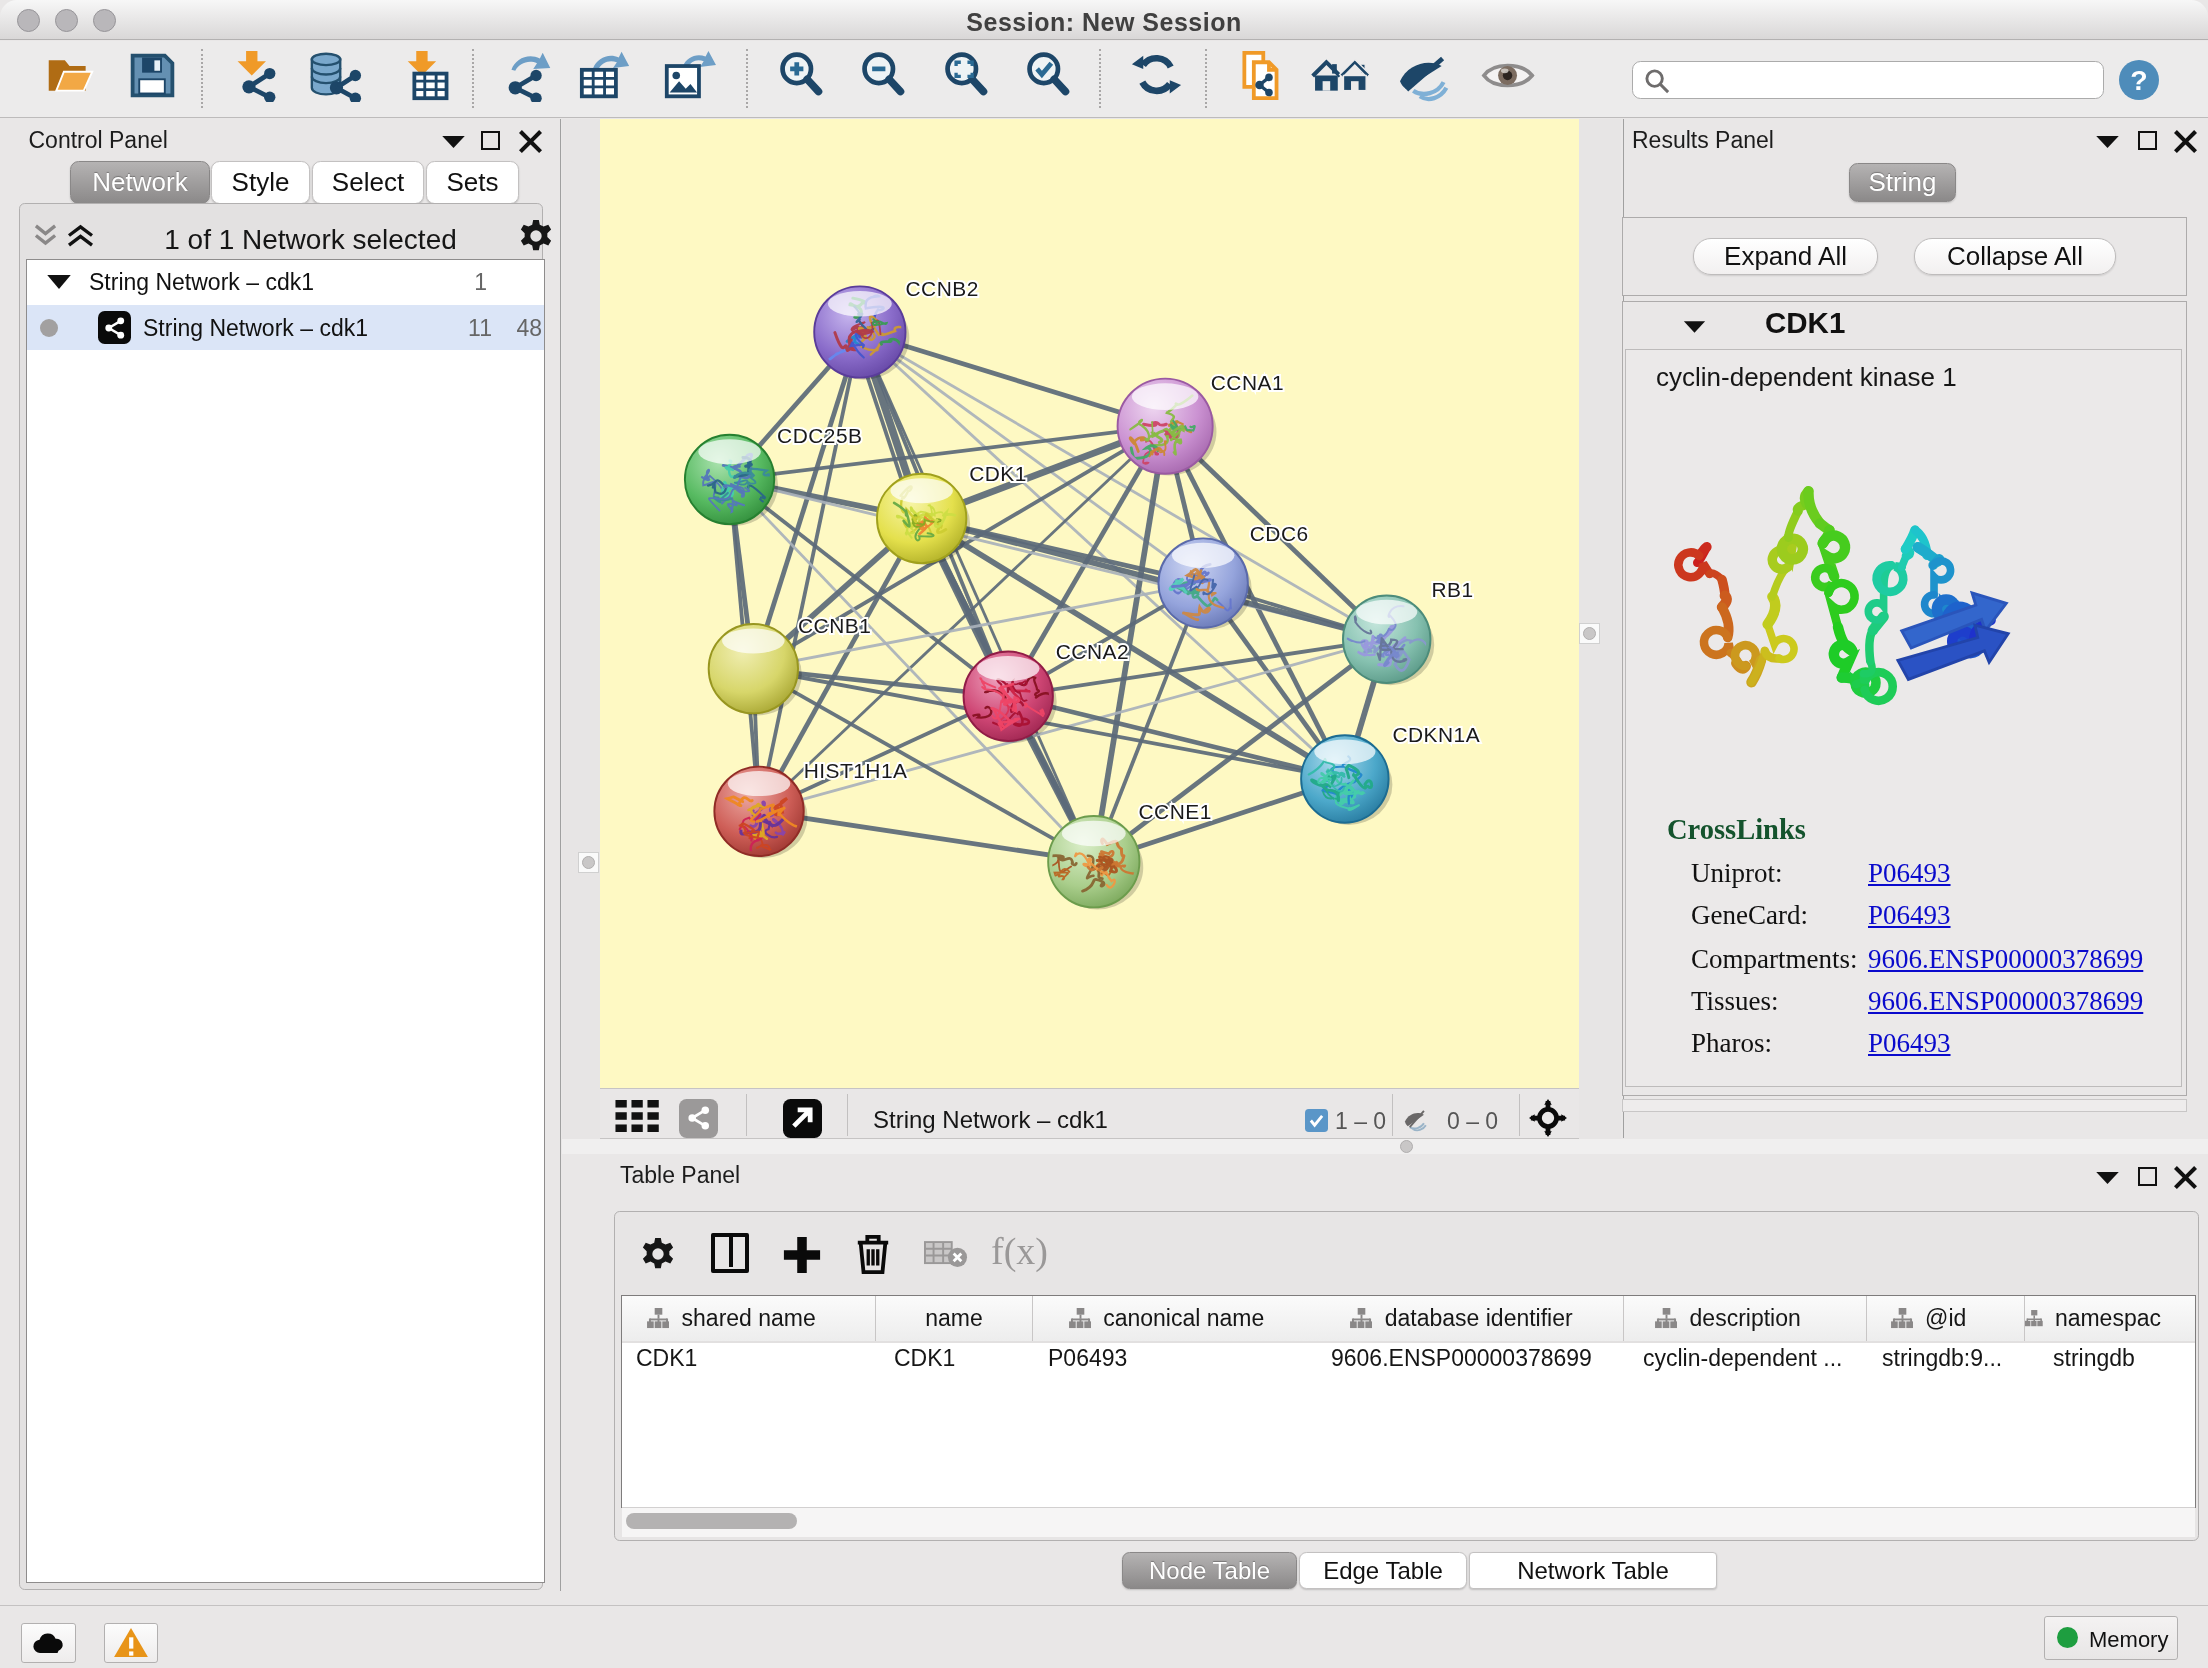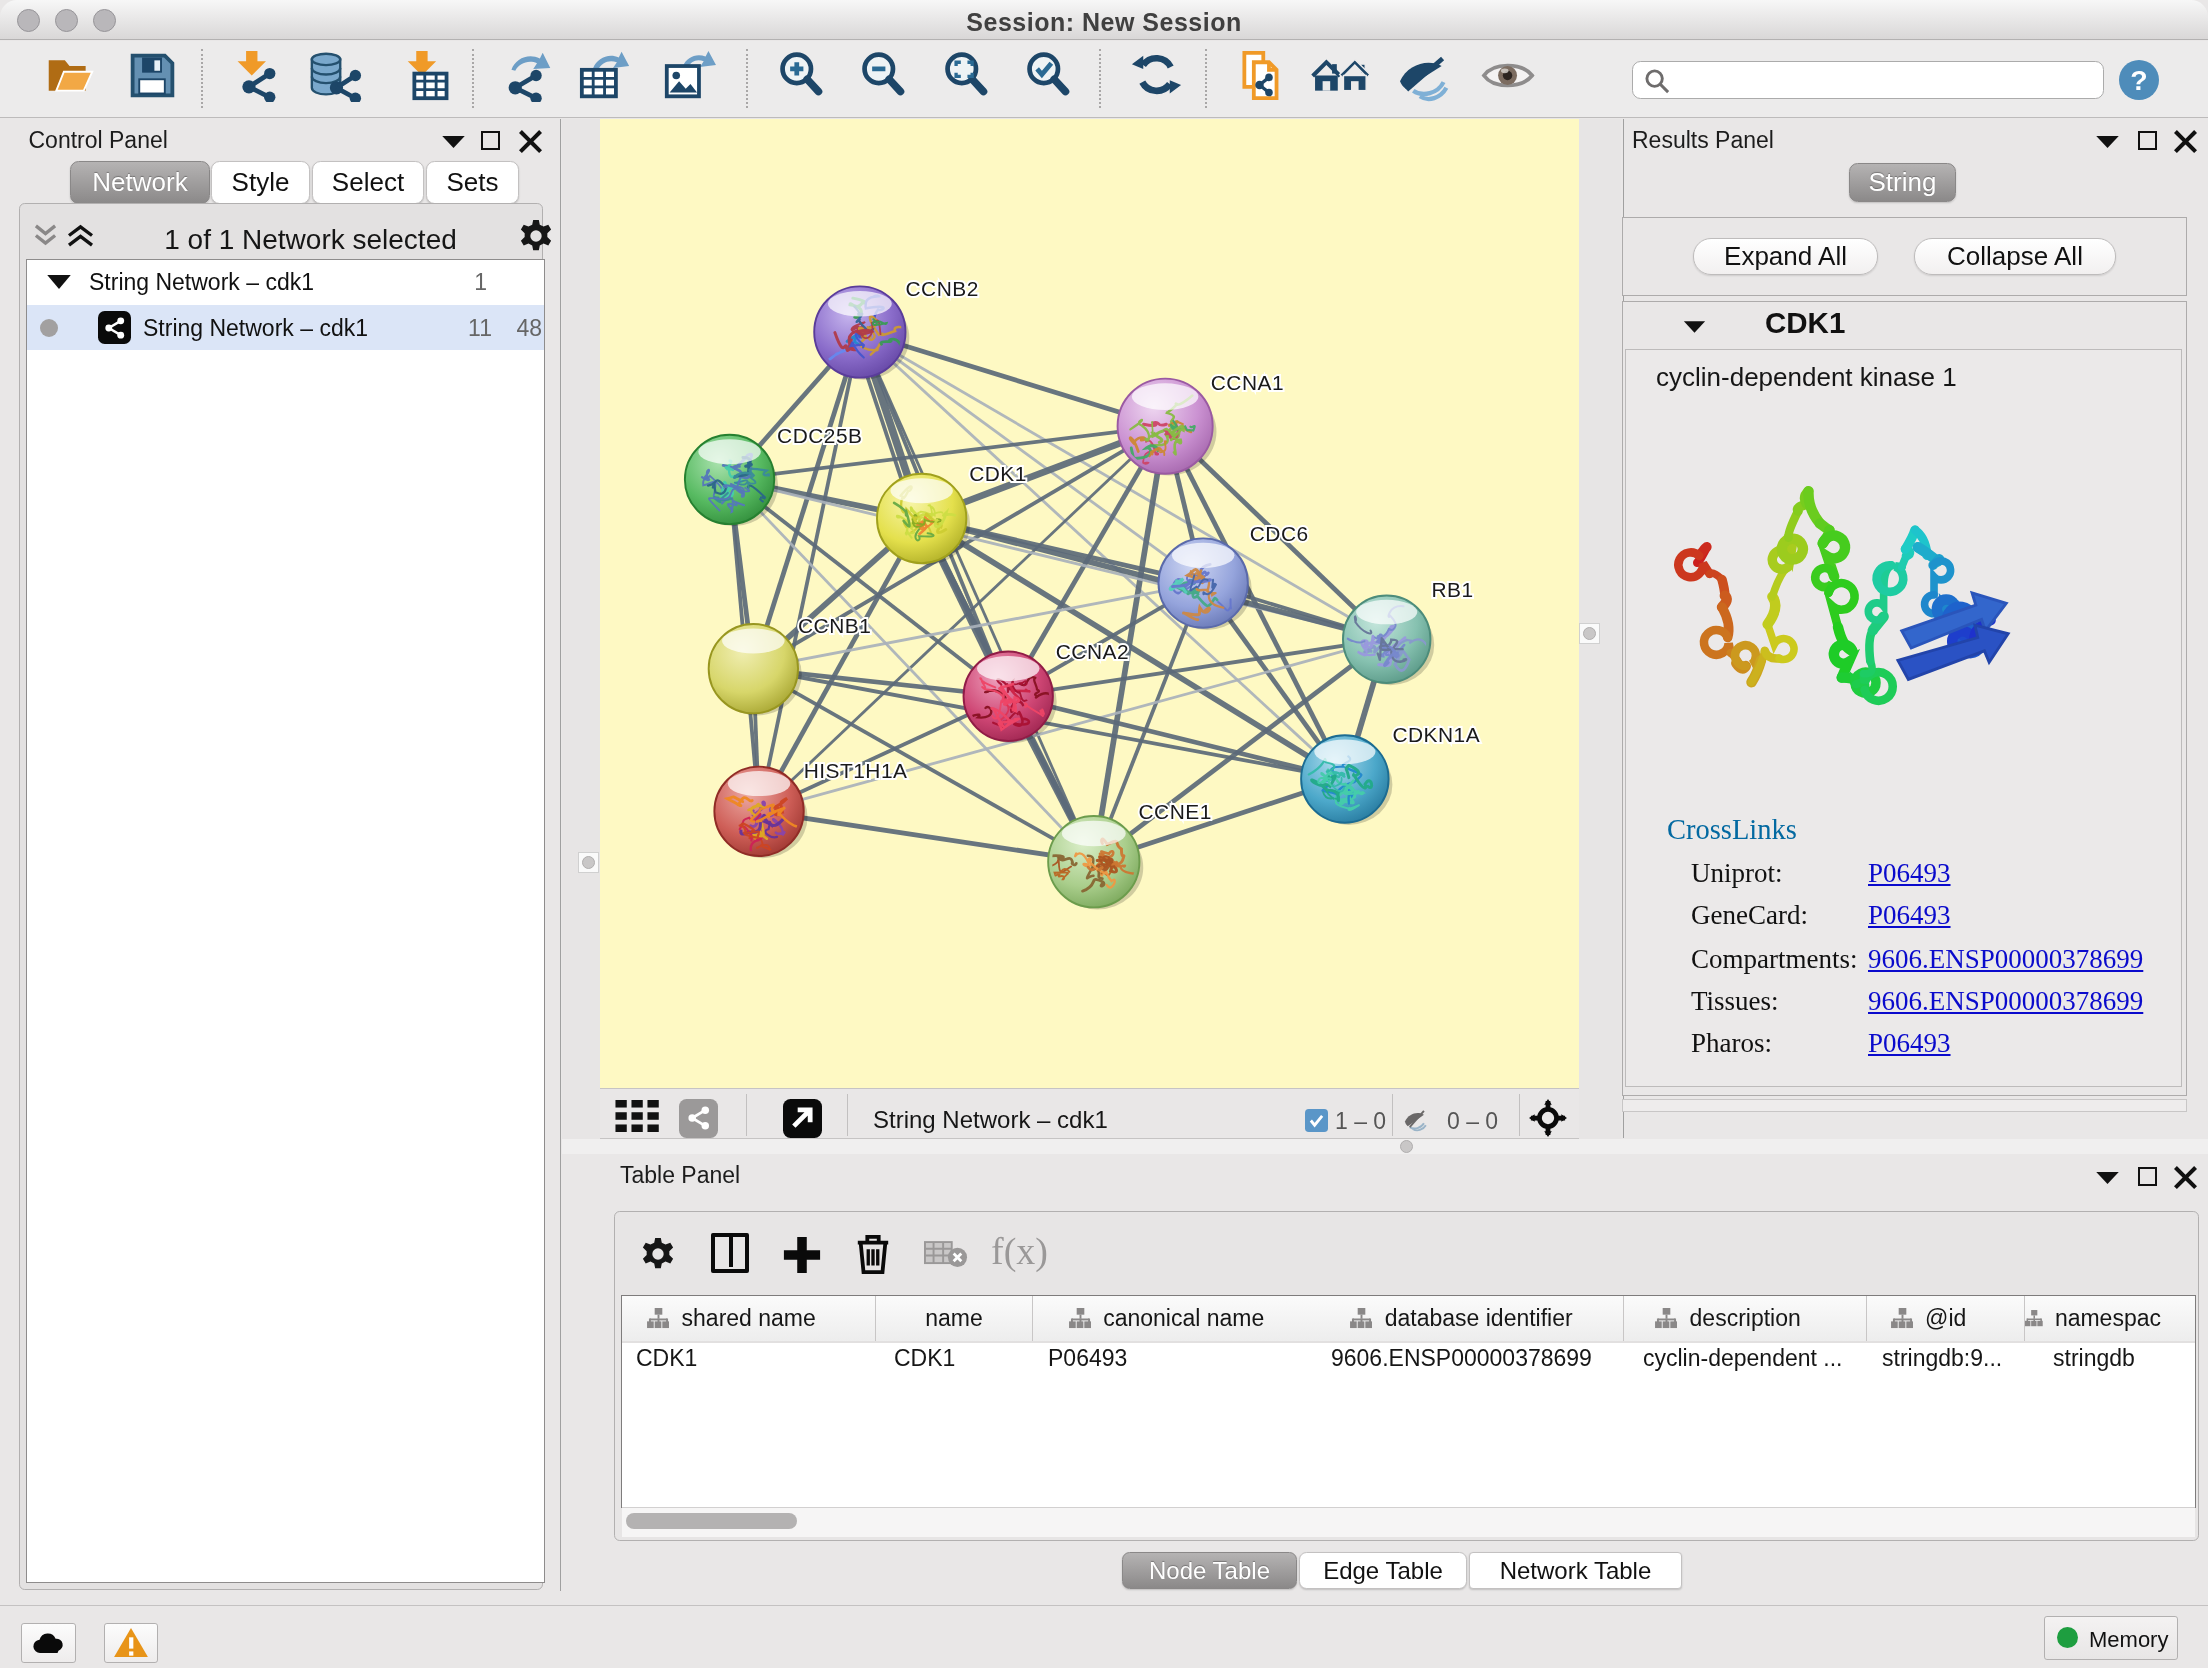--- a/index.html
+++ b/index.html
@@ -761,21 +761,21 @@
 <path d="M306 155 a10 10 0 1 0 1 13 L308 186" stroke="#1e6fcc" stroke-width="11" fill="none" stroke-linecap="round"></path>
 <path d="M308 186 a14 14 0 1 1 6 1 L323 189" stroke="#1e62cc" stroke-width="10" fill="none" stroke-linecap="round"></path>
 <path d="M323 189 a10 10 0 1 1 -3 1 L317 191" stroke="#1e56cc" stroke-width="10" fill="none" stroke-linecap="round"></path>
 <path d="M317 191 Q333 199 327 195" stroke="#1e4acc" stroke-width="10" fill="none" stroke-linecap="round"></path>
 <path d="M327 195 a11 11 0 1 0 0 3 L328 201" stroke="#1e3ecc" stroke-width="11" fill="none" stroke-linecap="round"></path>
 <path d="M328 201 Q325 181 346 174" stroke="#1e31cc" stroke-width="10" fill="none" stroke-linecap="round"></path>
 <path d="M252 185 L330 158 l-4-13 36 11-22 29-4-12-74 30z" fill="#3366cc" stroke="#2a55bb" stroke-width="3"></path>
 <path d="M248 216 L332 192 l-3-13 35 9-20 30-5-12-80 30z" fill="#2a52c4" stroke="#2244aa" stroke-width="3"></path>
 </svg>
 
-<div class="abs serif" style="left:1667px;top:814px;font-size:28.5px;font-weight:normal;color:#0369a1">CrossLinks</div>
+<div class="abs serif" style="left:1667px;top:814px;font-size:28.5px;font-weight:bold;color:#14532d">CrossLinks</div>
 <div class="abs serif" style="left:1691px;top:858px;font-size:27px;color:#111">Uniprot:</div>
 <div class="abs serif link" style="left:1868px;top:858px;font-size:27px">P06493</div>
 <div class="abs serif" style="left:1691px;top:900px;font-size:27px;color:#111">GeneCard:</div>
 <div class="abs serif link" style="left:1868px;top:900px;font-size:27px">P06493</div>
 <div class="abs serif" style="left:1691px;top:944px;font-size:27px;color:#111">Compartments:</div>
 <div class="abs serif link" style="left:1868px;top:944px;font-size:27px">9606.ENSP00000378699</div>
 <div class="abs serif" style="left:1691px;top:986px;font-size:27px;color:#111">Tissues:</div>
 <div class="abs serif link" style="left:1868px;top:986px;font-size:27px">9606.ENSP00000378699</div>
 <div class="abs serif" style="left:1691px;top:1028px;font-size:27px;color:#111">Pharos:</div>
 <div class="abs serif link" style="left:1868px;top:1028px;font-size:27px">P06493</div>
@@ -915,21 +915,21 @@
 <div class="abs cell" style="left:1331px">9606.ENSP00000378699</div>
 <div class="abs cell" style="left:1643px">cyclin-dependent ...</div>
 <div class="abs cell" style="left:1882px">stringdb:9...</div>
 <div class="abs cell" style="left:2053px">stringdb</div>
 
 <div class="abs" style="left:622px;top:1507px;width:1573px;height:29.5px;background:#f6f5f5;border-top:1px solid #d2d0d0"></div>
 <div class="abs" style="left:626px;top:1513px;width:171px;height:16px;border-radius:8.6px;background:#b4b2b2"></div>
 
 <div class="abs tab sel" style="left:1122px;top:1552px;width:175px;height:37px;line-height:35px;border-radius:7.6px;font-size:24px">Node Table</div>
 <div class="abs tab" style="left:1299px;top:1552px;width:168px;height:37px;line-height:35px;border-radius:7.6px;font-size:24px">Edge Table</div>
-<div class="abs tab" style="left:1469px;top:1552px;width:213px;height:37px;line-height:35px;border-radius:4px;font-size:24px">Network Table</div>
+<div class="abs tab" style="left:1469px;top:1552px;width:248px;height:37px;line-height:35px;border-radius:4px;font-size:24px">Network Table</div>
 
 <div class="abs statusbar"></div>
 <div class="abs sbtn" style="left:21px;top:1623px;width:55px;height:40px"></div>
 <svg class="abs" style="left:31px;top:1632px" width="36" height="23" viewBox="0 0 38 24">
 <path fill="#0a0a0a" d="M10 22a7 7 0 0 1-1-14 9 9 0 0 1 17-1 6.5 6.5 0 0 1 3 12.6L28 22z"></path>
 </svg>
 <div class="abs sbtn" style="left:104px;top:1623px;width:54px;height:40px"></div>
 <svg class="abs" style="left:113px;top:1627px" width="36" height="31" viewBox="0 0 38 33">
 <path fill="#e89418" d="M19 1l18 31H1z"></path>
 <rect x="17" y="11" width="4.5" height="12" fill="#fff"></rect>

